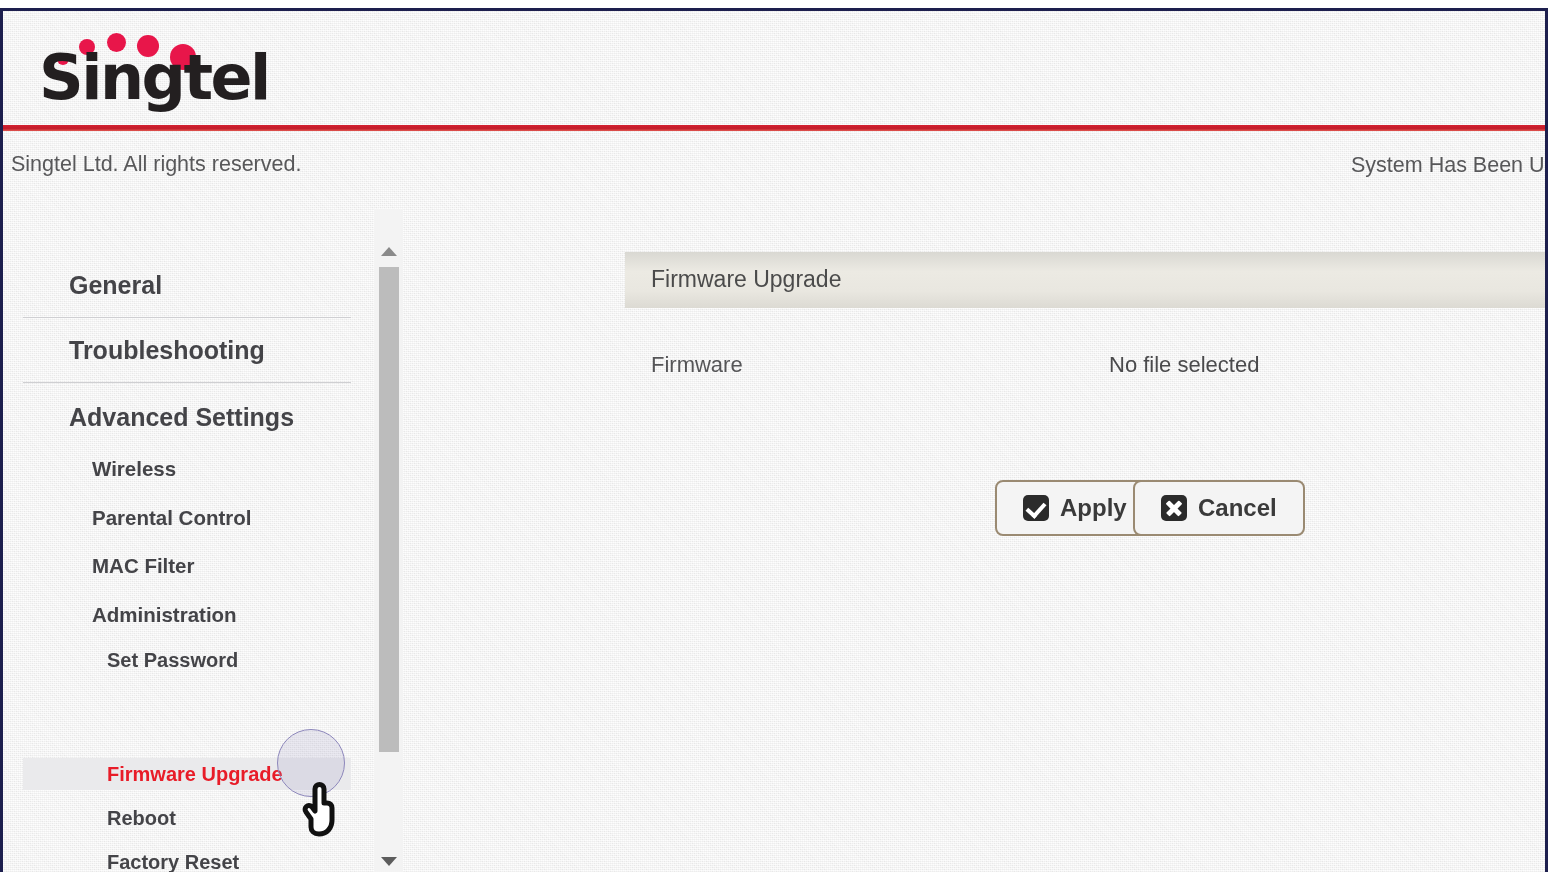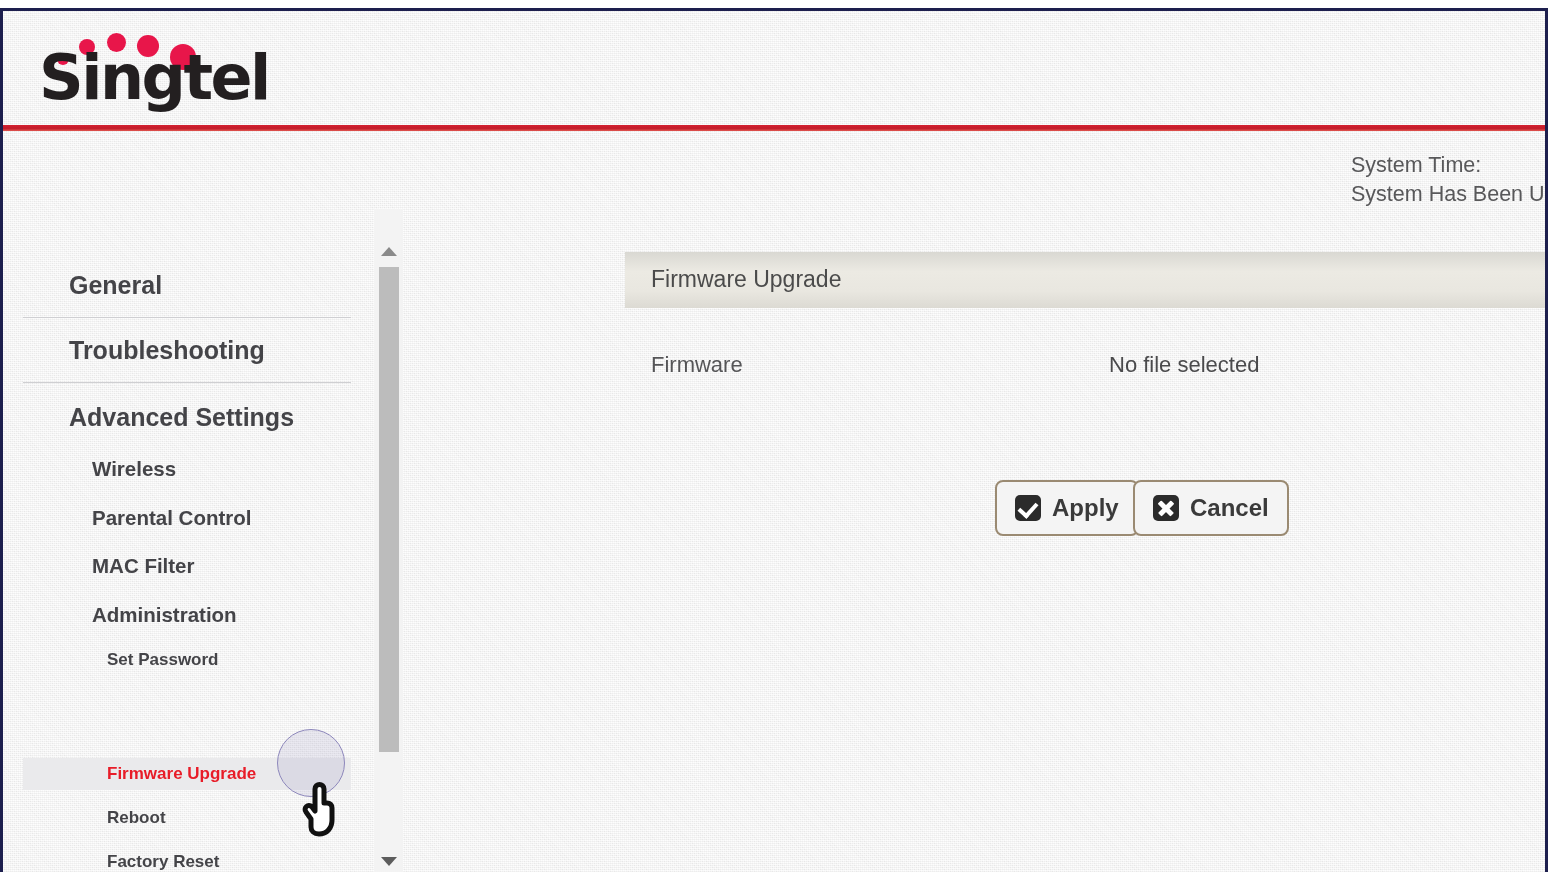--- a/index.html
+++ b/index.html
@@ -107,21 +107,21 @@
     left: 20px;
     width: 328px;
     height: 32px;
     line-height: 32px;
     white-space: nowrap;
     color: #444448;
     font-weight: bold;
   }
   .lvl-1 { font-size: 25px; padding-left: 46px; }
   .lvl-2 { font-size: 20.5px; padding-left: 69px; }
-  .lvl-3 { font-size: 17px; padding-left: 84px; }
+  .lvl-3 { font-size: 20px; padding-left: 84px; }
   .lvl-0 { font-size: 20px; padding-left: 46px; }
 
   .nav-item.active {
     background: #eaeaec;
     color: #e81c28;
   }
 
   .divider {
     position: absolute;
     left: 20px;
@@ -245,21 +245,21 @@
   .action-btn {
     position: absolute;
     top: 0;
     height: 56px;
     border: 2px solid #9a8a72;
     border-radius: 8px;
     background: #f4f4f4;
     display: flex;
     align-items: center;
     gap: 11px;
-    padding: 0 18px;
+    padding: 0 26px;
     cursor: pointer;
     font-family: "Liberation Sans", sans-serif;
   }
   .action-btn .label {
     font-size: 24px;
     font-weight: bold;
     color: #3a3a3a;
   }
   .gl-icon {
     width: 26px;
@@ -327,22 +327,22 @@
         <div class="dot" style="left:98px;  top:10px; width:22px; height:22px;"></div>
         <div class="dot" style="left:131px; top:19px; width:26px; height:26px;"></div>
       </div>
       <div id="logo-wordmark">Singtel</div>
     </div>
   </div>
 
   <div id="red-rule"></div>
 
   <div id="infobar" class="noise">
+    <div id="copyright">Singtel Ltd. All rights reserved.</div>
     <div id="sysinfo">
-      <div>System Time:</div>
       <div>System Has Been U</div>
     </div>
   </div>
 
   <nav id="sidebar" class="noise">
     <div class="nav-item lvl-1" style="top:52px;">General</div>
     <div class="divider" style="top:100px;"></div>
     <div class="nav-item lvl-1" style="top:117px;">Troubleshooting</div>
     <div class="divider" style="top:165px;"></div>
     <div class="nav-item lvl-1" style="top:184px;">Advanced Settings</div>

